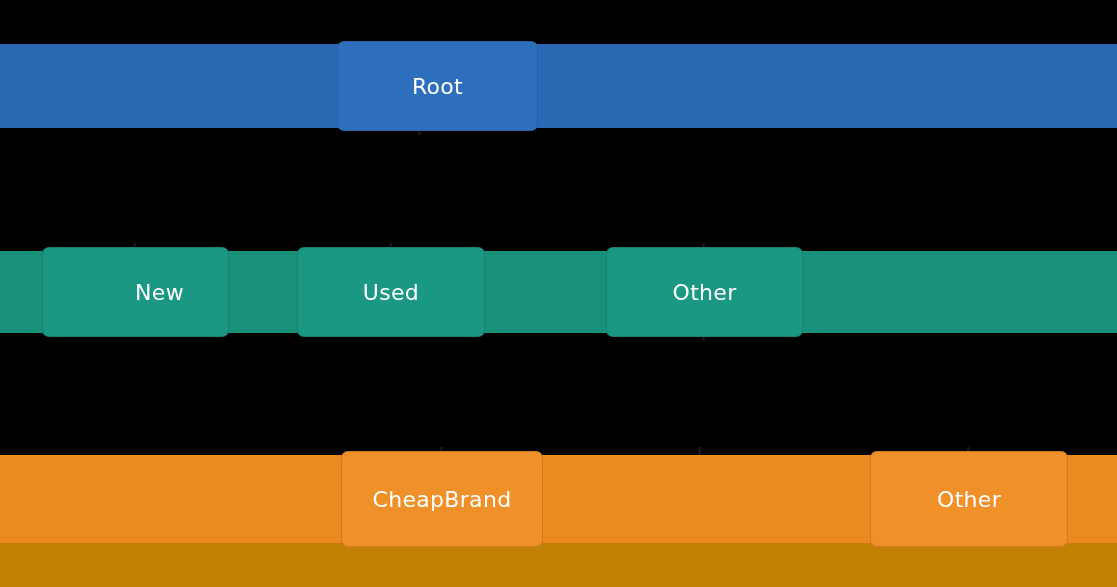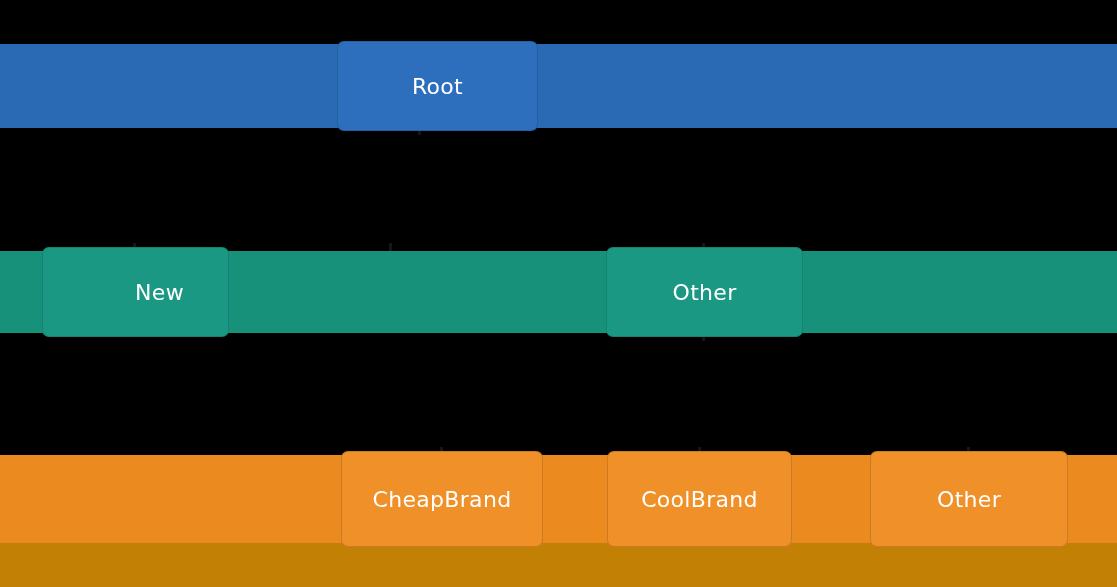--- a/index.html
+++ b/index.html
@@ -69,19 +69,19 @@
   <div class="stub" style="left:389px; top:243px;"></div>
   <div class="stub" style="left:702px; top:243px;"></div>
   <div class="stub" style="left:702px; top:333px;"></div>
   <div class="stub" style="left:440px; top:447px;"></div>
   <div class="stub" style="left:698px; top:447px;"></div>
   <div class="stub" style="left:967px; top:447px;"></div>
 
   <div class="node lvl1 n-root">Root</div>
 
   <div class="node lvl2 n-new">New</div>
+  <div class="node lvl2 n-used">Used</div>
   <div class="node lvl2 n-other2">Other</div>
 
   <div class="node lvl3 n-cheapbrand">CheapBrand</div>
-  <div class="node lvl3 n-coolbrand">CoolBrand</div>
   <div class="node lvl3 n-other3">Other</div>
 
 </div>
 
 </body></html>

